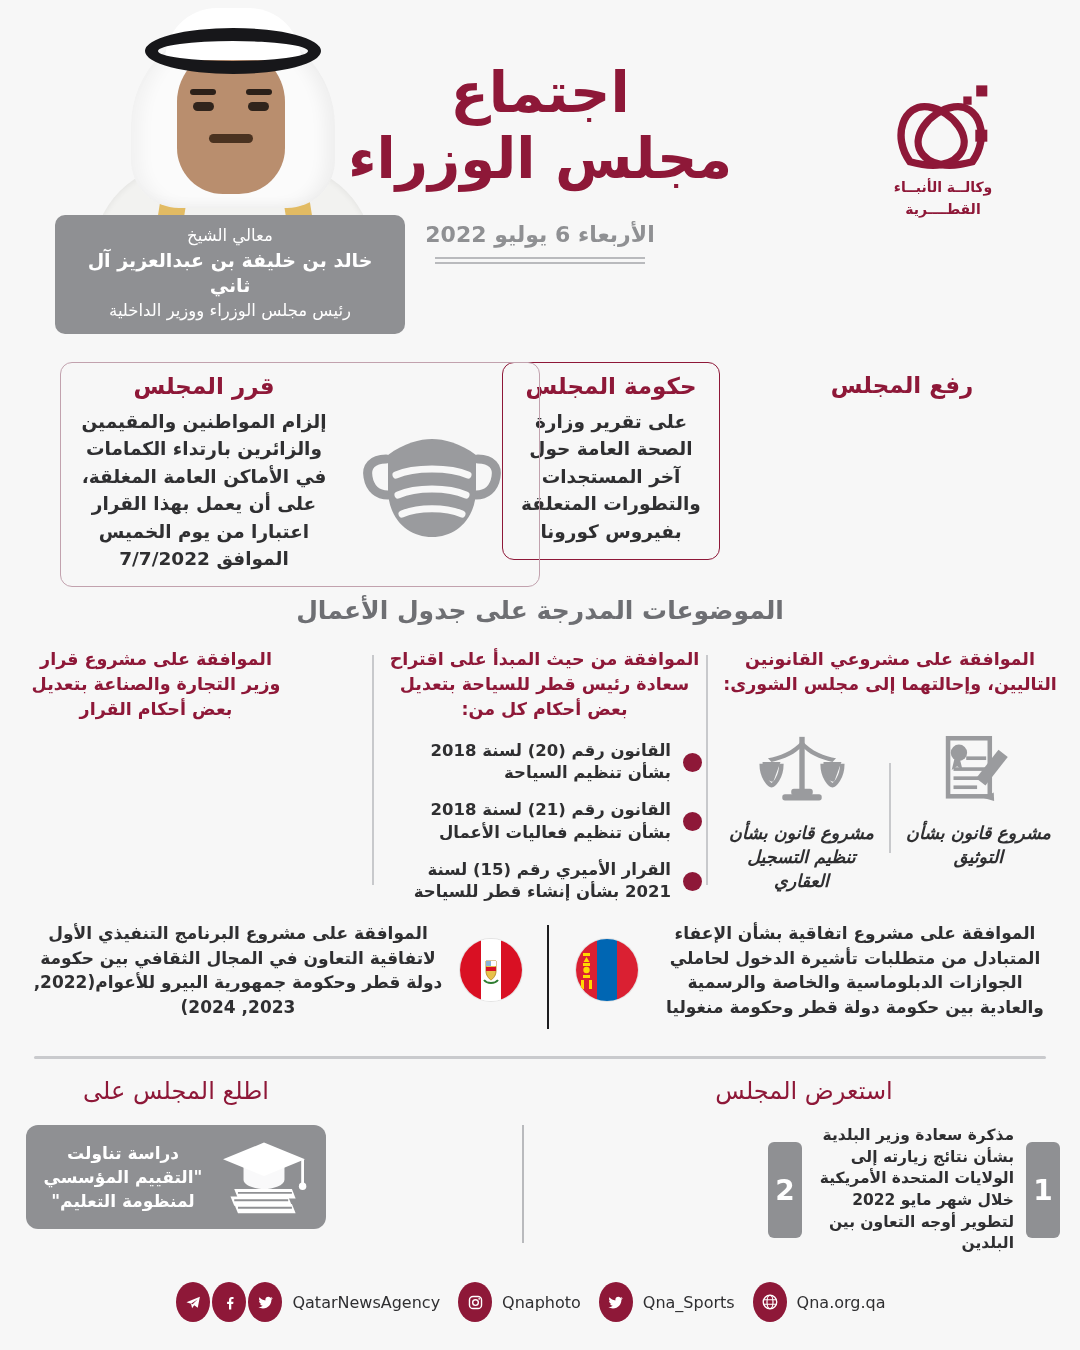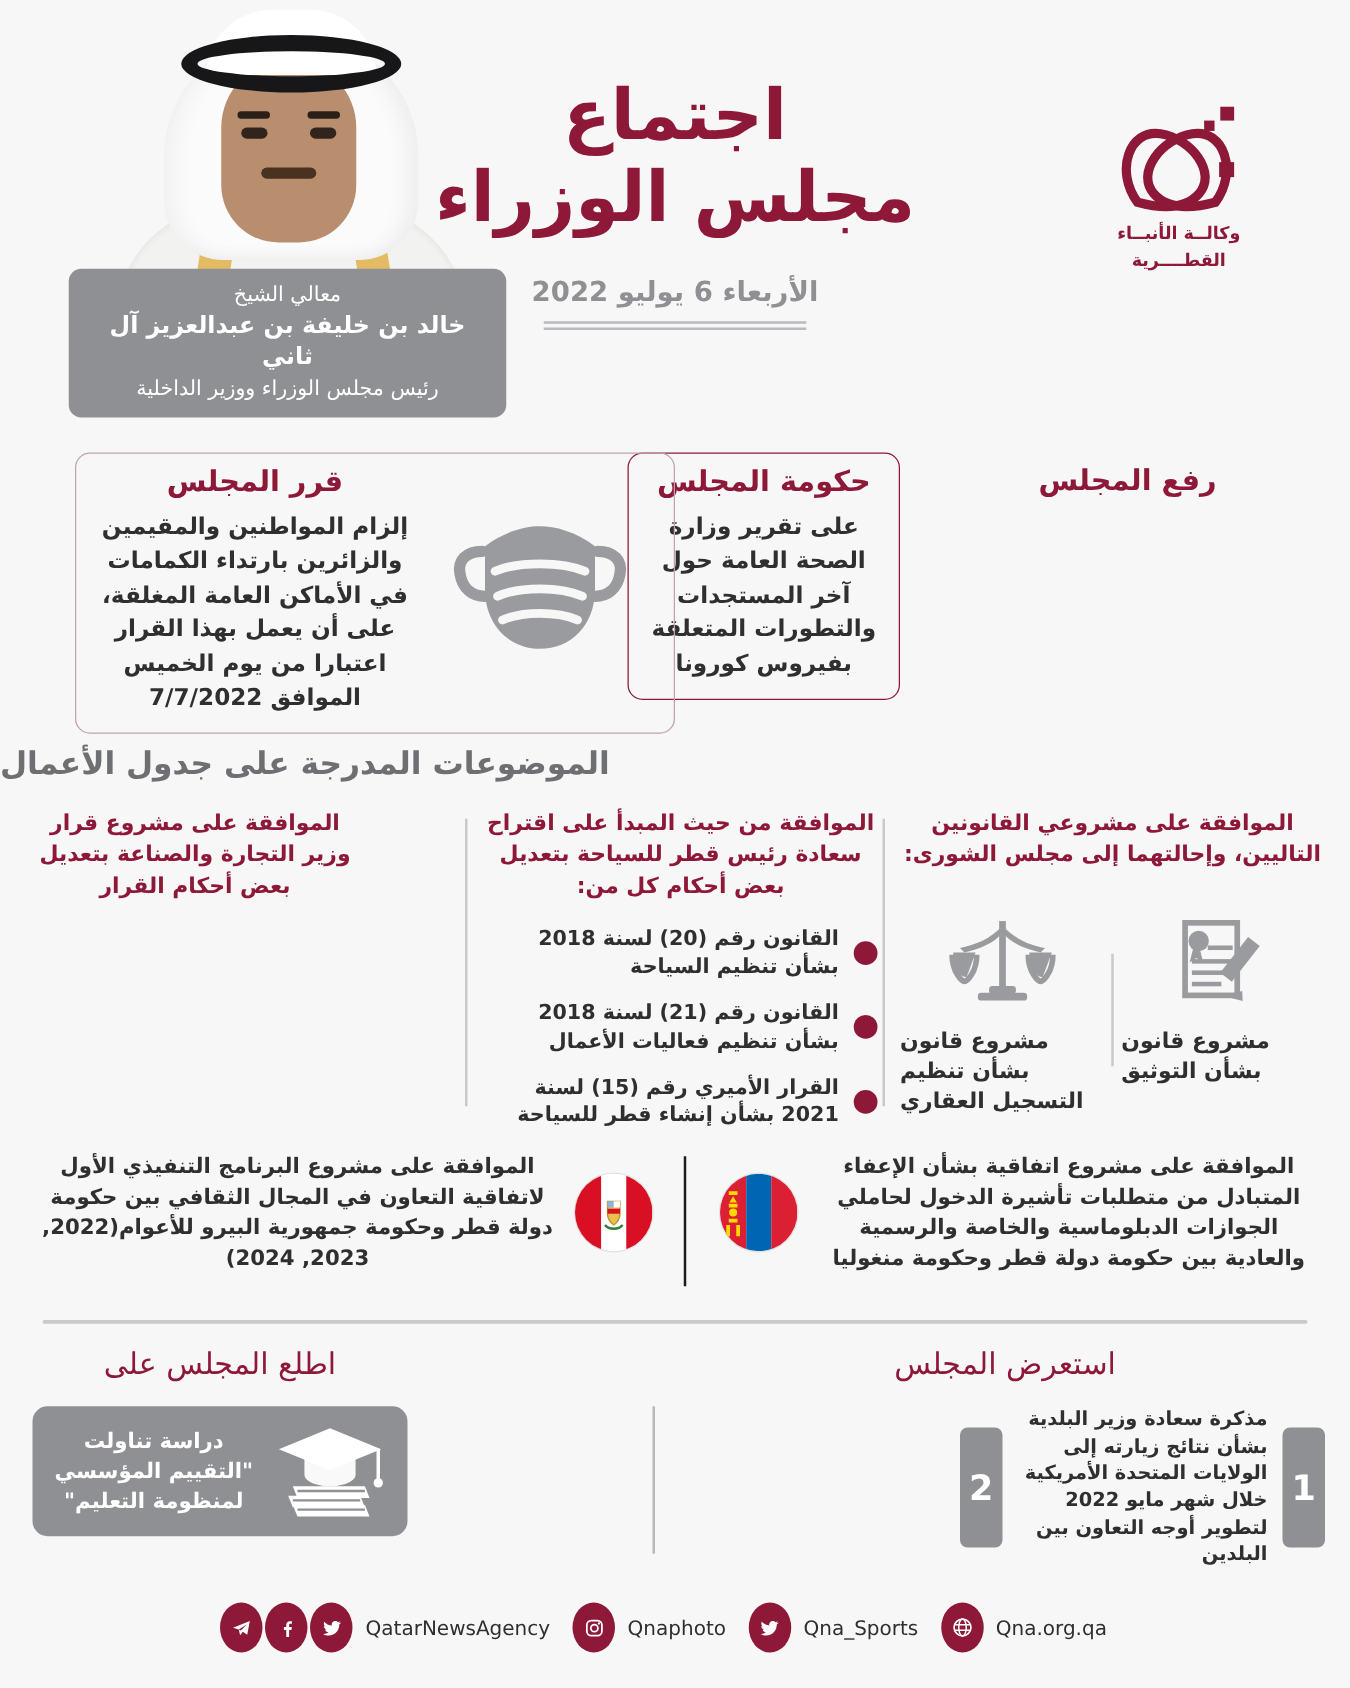--- a/index.html
+++ b/index.html
@@ -108,45 +108,45 @@
   .card-raised { right: 28px; width: 300px; padding-top: 10px; }
   .card-raised .card-body { font-weight: bold; font-size: 20px; line-height: 1.5; }
 
   .card-briefed {
     right: 360px; width: 218px; padding: 10px 14px 14px;
     border: 1.6px solid #8e1838; border-radius: 12px; min-height: 188px;
   }
   .card-decided {
     left: 60px; width: 480px; padding: 10px 16px 14px;
     border: 1.6px solid #c2a2ae; border-radius: 12px; min-height: 188px;
-    display: flex; flex-direction: row-reverse; align-items: flex-start; gap: 10px;
+    display: flex; flex-direction: row-reverse; align-items: center; gap: 10px;
   }
   .card-decided .dec-text { flex: 1; text-align: center; }
   .card-decided .dec-icon { width: 182px; display: flex; align-items: center; justify-content: center; padding-top: 24px; }
 
   
   .agenda-heading {
-    text-align: left; color: #6e6f73; font-weight: bold; font-size: 25px;
+    text-align: center; color: #6e6f73; font-weight: bold; font-size: 25px;
     margin-top: 24px;
   }
 
   
   .row2 { position: relative; margin-top: 22px; height: 250px; }
   .col-head { color: #8e1838; font-weight: bold; font-size: 17.5px; line-height: 1.42; text-align: center; }
 
   .c-laws { position: absolute; right: 20px; width: 340px; }
   .c-tour { position: absolute; right: 378px; width: 315px; }
   .c-trade { position: absolute; left: 22px; width: 268px; }
 
   .vdiv { position: absolute; top: 8px; width: 2px; background: #c8c9cc; }
   .vdiv-a { right: 372px; height: 230px; }
   .vdiv-b { right: 706px; height: 230px; }
 
   .icon-pair { display: flex; flex-direction: row; justify-content: center; gap: 0; margin-top: 26px; }
-  .icon-cell { width: 168px; text-align: left; }
+  .icon-cell { width: 168px; text-align: center; font-style: italic; }
   .icon-cell .glyph { height: 86px; display: flex; align-items: flex-end; justify-content: center; }
   .icon-cell .cap { margin-top: 12px; font-size: 17.5px; line-height: 1.38; font-weight: 600; color: #2f2f31; }
   .icon-sep { width: 2px; background: #c8c9cc; height: 90px; align-self: center; margin: 0 6px; }
 
   .bullets { margin-top: 18px; }
   .bullet { display: flex; flex-direction: row; align-items: center; gap: 12px; margin-bottom: 14px; }
   .dot { flex: 0 0 auto; width: 19px; height: 19px; border-radius: 50%; background: #8e1838; }
   .bullet .btxt { flex: 1; text-align: right; font-size: 16.5px; line-height: 1.38; font-weight: 600; color: #2f2f31; }
 
   .trade-body { margin-top: 40px; font-size: 17px; line-height: 1.44; font-weight: 600; text-align: center; color: #2f2f31; }

